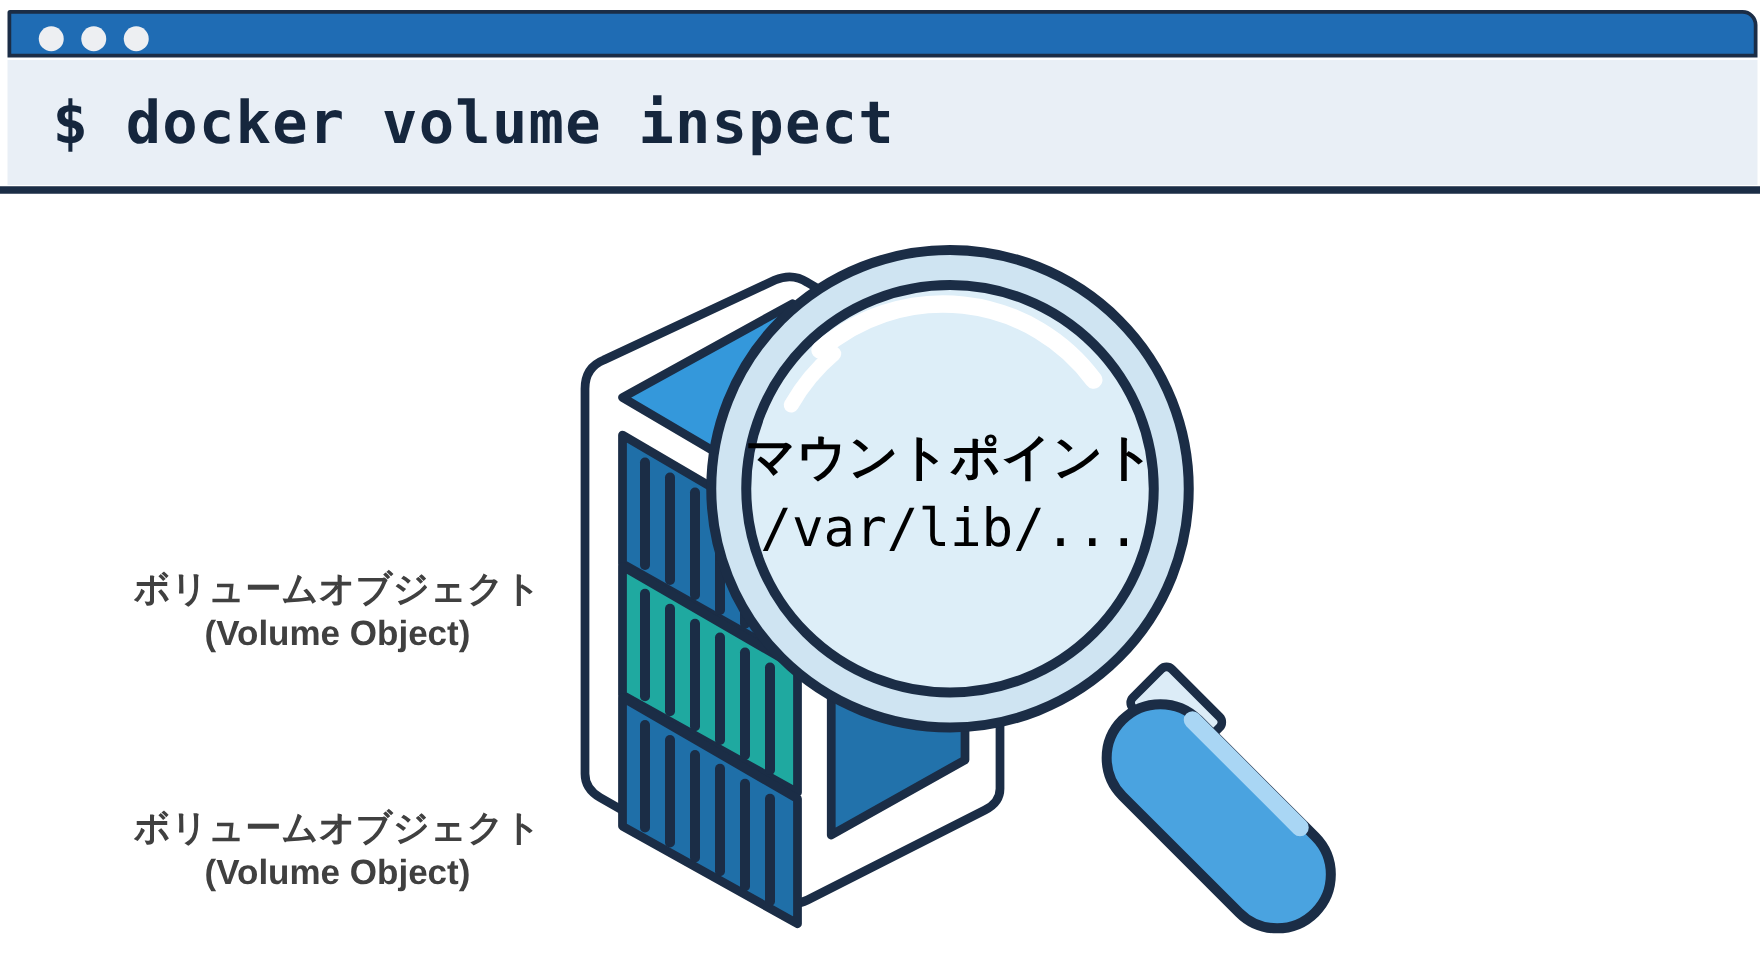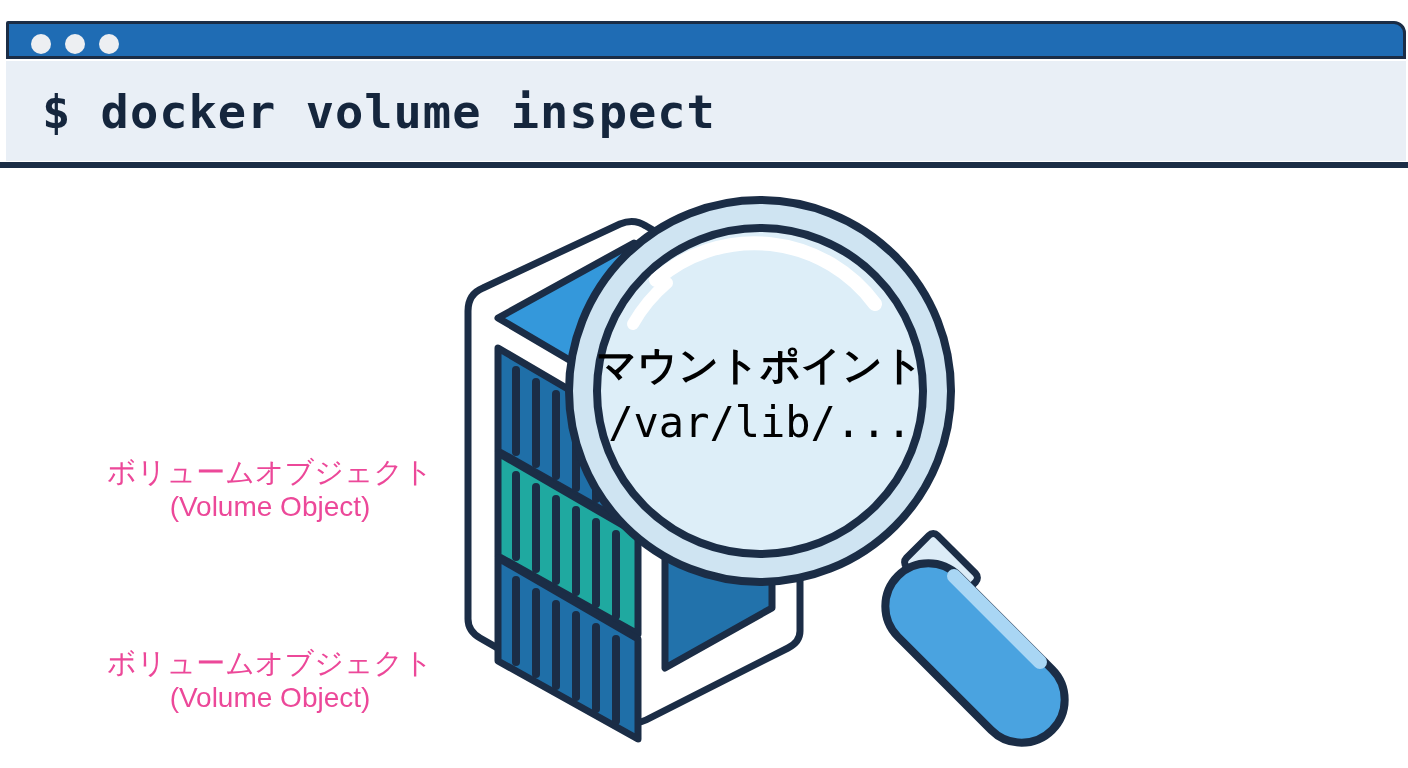--- a/index.html
+++ b/index.html
@@ -11,21 +11,21 @@
     width: 1408px;
     height: 768px;
     position: relative;
     overflow: hidden;
     font-family: "Liberation Sans", "DejaVu Sans", sans-serif;
   }
 
   
   #window-chrome {
     position: absolute;
-    left: 0; top: 17px;
+    left: 0; top: 4px;
     width: 1284px;
     height: 152px;
   }
   #titlebar {
     position: absolute;
     left: 6px; top: 4px;
     width: 1400px;
     height: 38px;
     background: #1f6cb4;
     border: 3px solid #1b2d46;
@@ -78,22 +78,22 @@
     left: 420px; top: 176px;
     width: 760px;
     height: 600px;
   }
 
   
   .caption {
     position: absolute;
     width: 480px;
     text-align: center;
-    color: #ec4899;
-    font-weight: 400;
+    color: #404040;
+    font-weight: 700;
     line-height: 1.22;
   }
   .caption .jp {
     display: block;
     font-size: 29px;
     letter-spacing: 0px;
   }
   .caption .en {
     display: block;
     font-size: 28px;

